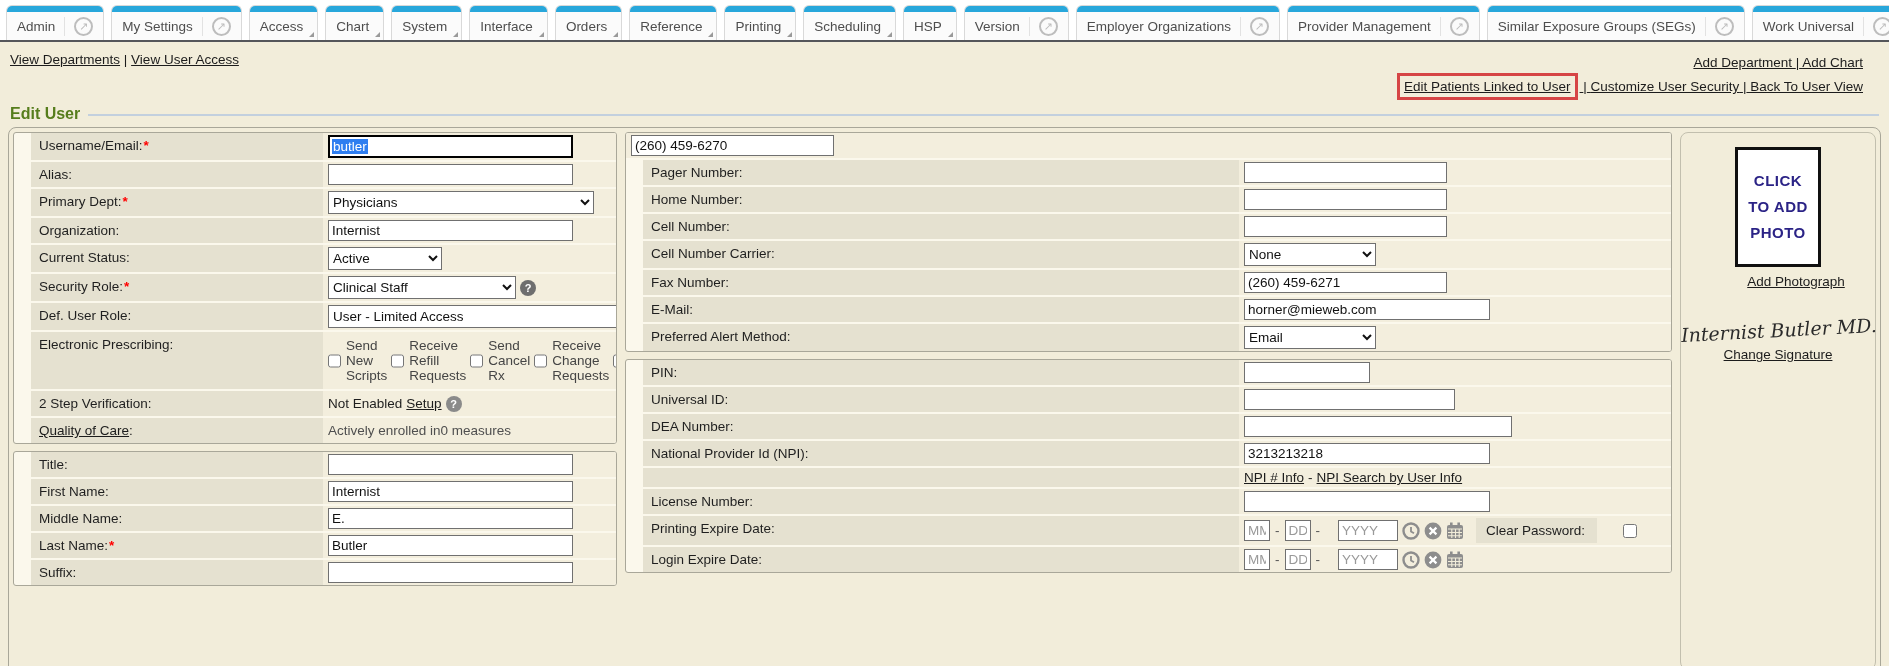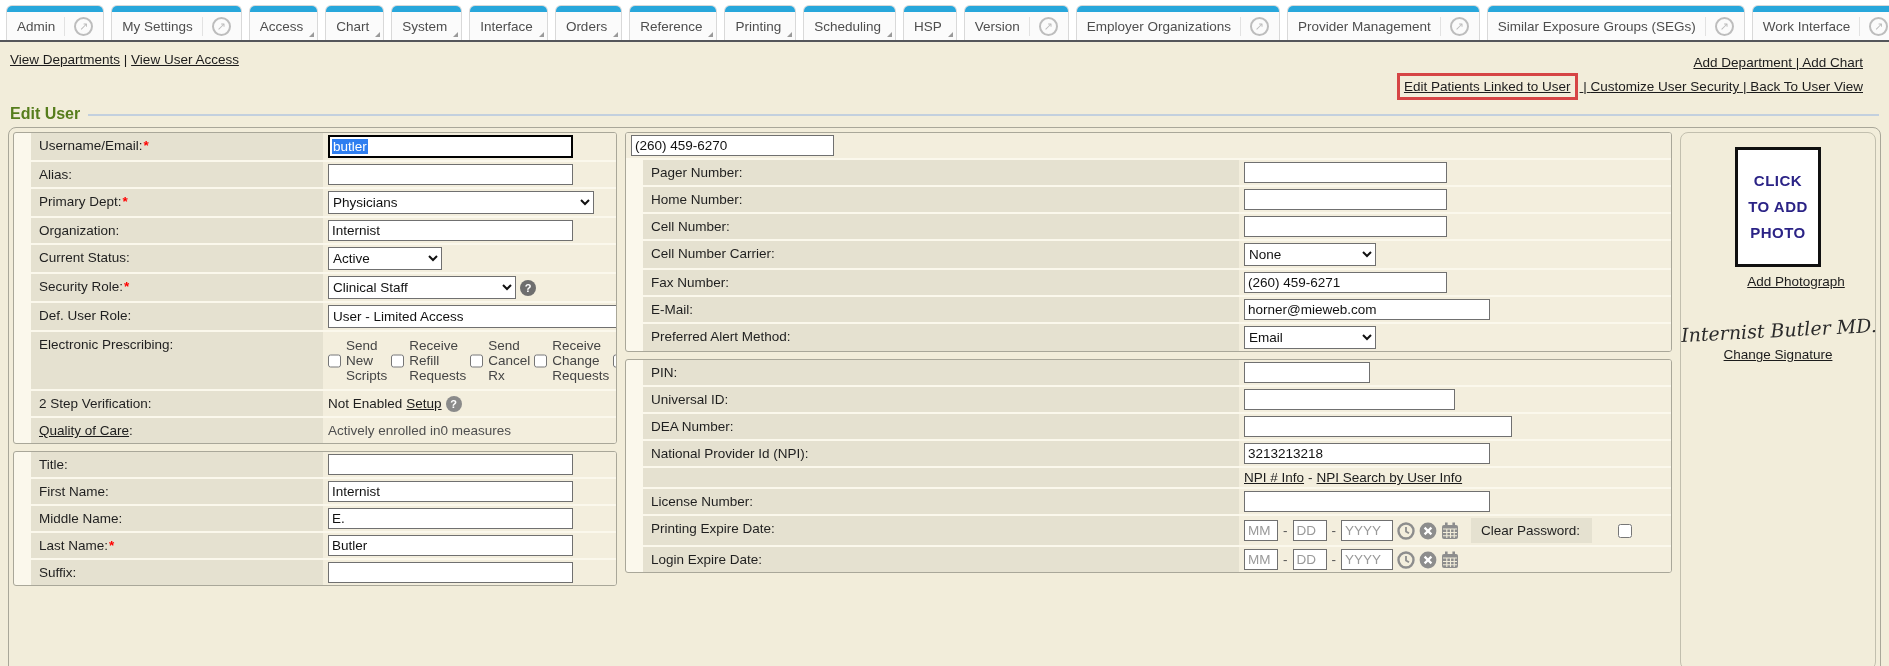--- a/index.html
+++ b/index.html
@@ -56,22 +56,22 @@
     font-family:"Liberation Sans",sans-serif;font-size:13.5px;color:#111;}
   .fake-input{width:245px;height:23px;border:2px solid #000;background:#fff;
     display:flex;align-items:center;padding:0 2px;cursor:text;}
   .sel-text{background:#2e7ef0;color:#fff;padding:0 1px;}
   .cb-col{display:flex;flex-direction:row;gap:3px;padding:4px 0;}
   .cb-row{display:flex;align-items:center;gap:5px;color:#454545;}
   .cb-row input{margin:0;width:14px;height:14px;}
   .help{width:16px;height:16px;border-radius:50%;background:#6e6e6e;color:#fff;font-size:11px;
     font-weight:bold;display:inline-flex;align-items:center;justify-content:center;flex:0 0 auto;cursor:pointer;}
   .muted{color:var(--gray);}
-  .din{width:34px;}
-  .din.yyyy{width:52px;}
+  .din{width:26px;}
+  .din.yyyy{width:60px;margin-left:13px;}
   .dsep{color:#555;margin:0 1px;}
   .dicon{width:18px;height:18px;display:inline-flex;cursor:pointer;flex:0 0 auto;}
   .clear-chip{background:var(--lblbg);padding:5px 12px 5px 10px;margin-left:8px;white-space:nowrap;}
   .clear-cb{margin-left:22px;width:14px;height:14px;}
   
   .photo-panel{width:196px;flex:0 0 auto;border:1px solid #c2bfae;border-radius:8px;
     text-align:center;padding-top:14px;background:var(--bg);}
   .photo-box{width:86px;height:120px;margin:0 auto;background:#fff;border:3px solid #101010;
     display:flex;flex-direction:column;align-items:center;justify-content:center;cursor:pointer;}
   .photo-box div{color:var(--navy);font-weight:bold;font-size:15px;line-height:1.75;letter-spacing:.5px;}
@@ -188,21 +188,21 @@
       <div class="tab-body">
         <span class="tab-label">Similar Exposure Groups (SEGs)</span>
         <span class="icon-chip">
           <span class="circ">↗</span>
         </span>
       </div>
     </div>
     <div class="tab">
       <div class="tab-top"></div>
       <div class="tab-body">
-        <span class="tab-label">Work Interface</span>
+        <span class="tab-label">Work Universal</span>
         <span class="icon-chip">
           <span class="circ">↗</span>
         </span>
       </div>
     </div>
   </div>
 
 <div class="links-row">
   <div>
     <span class="lnk">View Departments</span>

